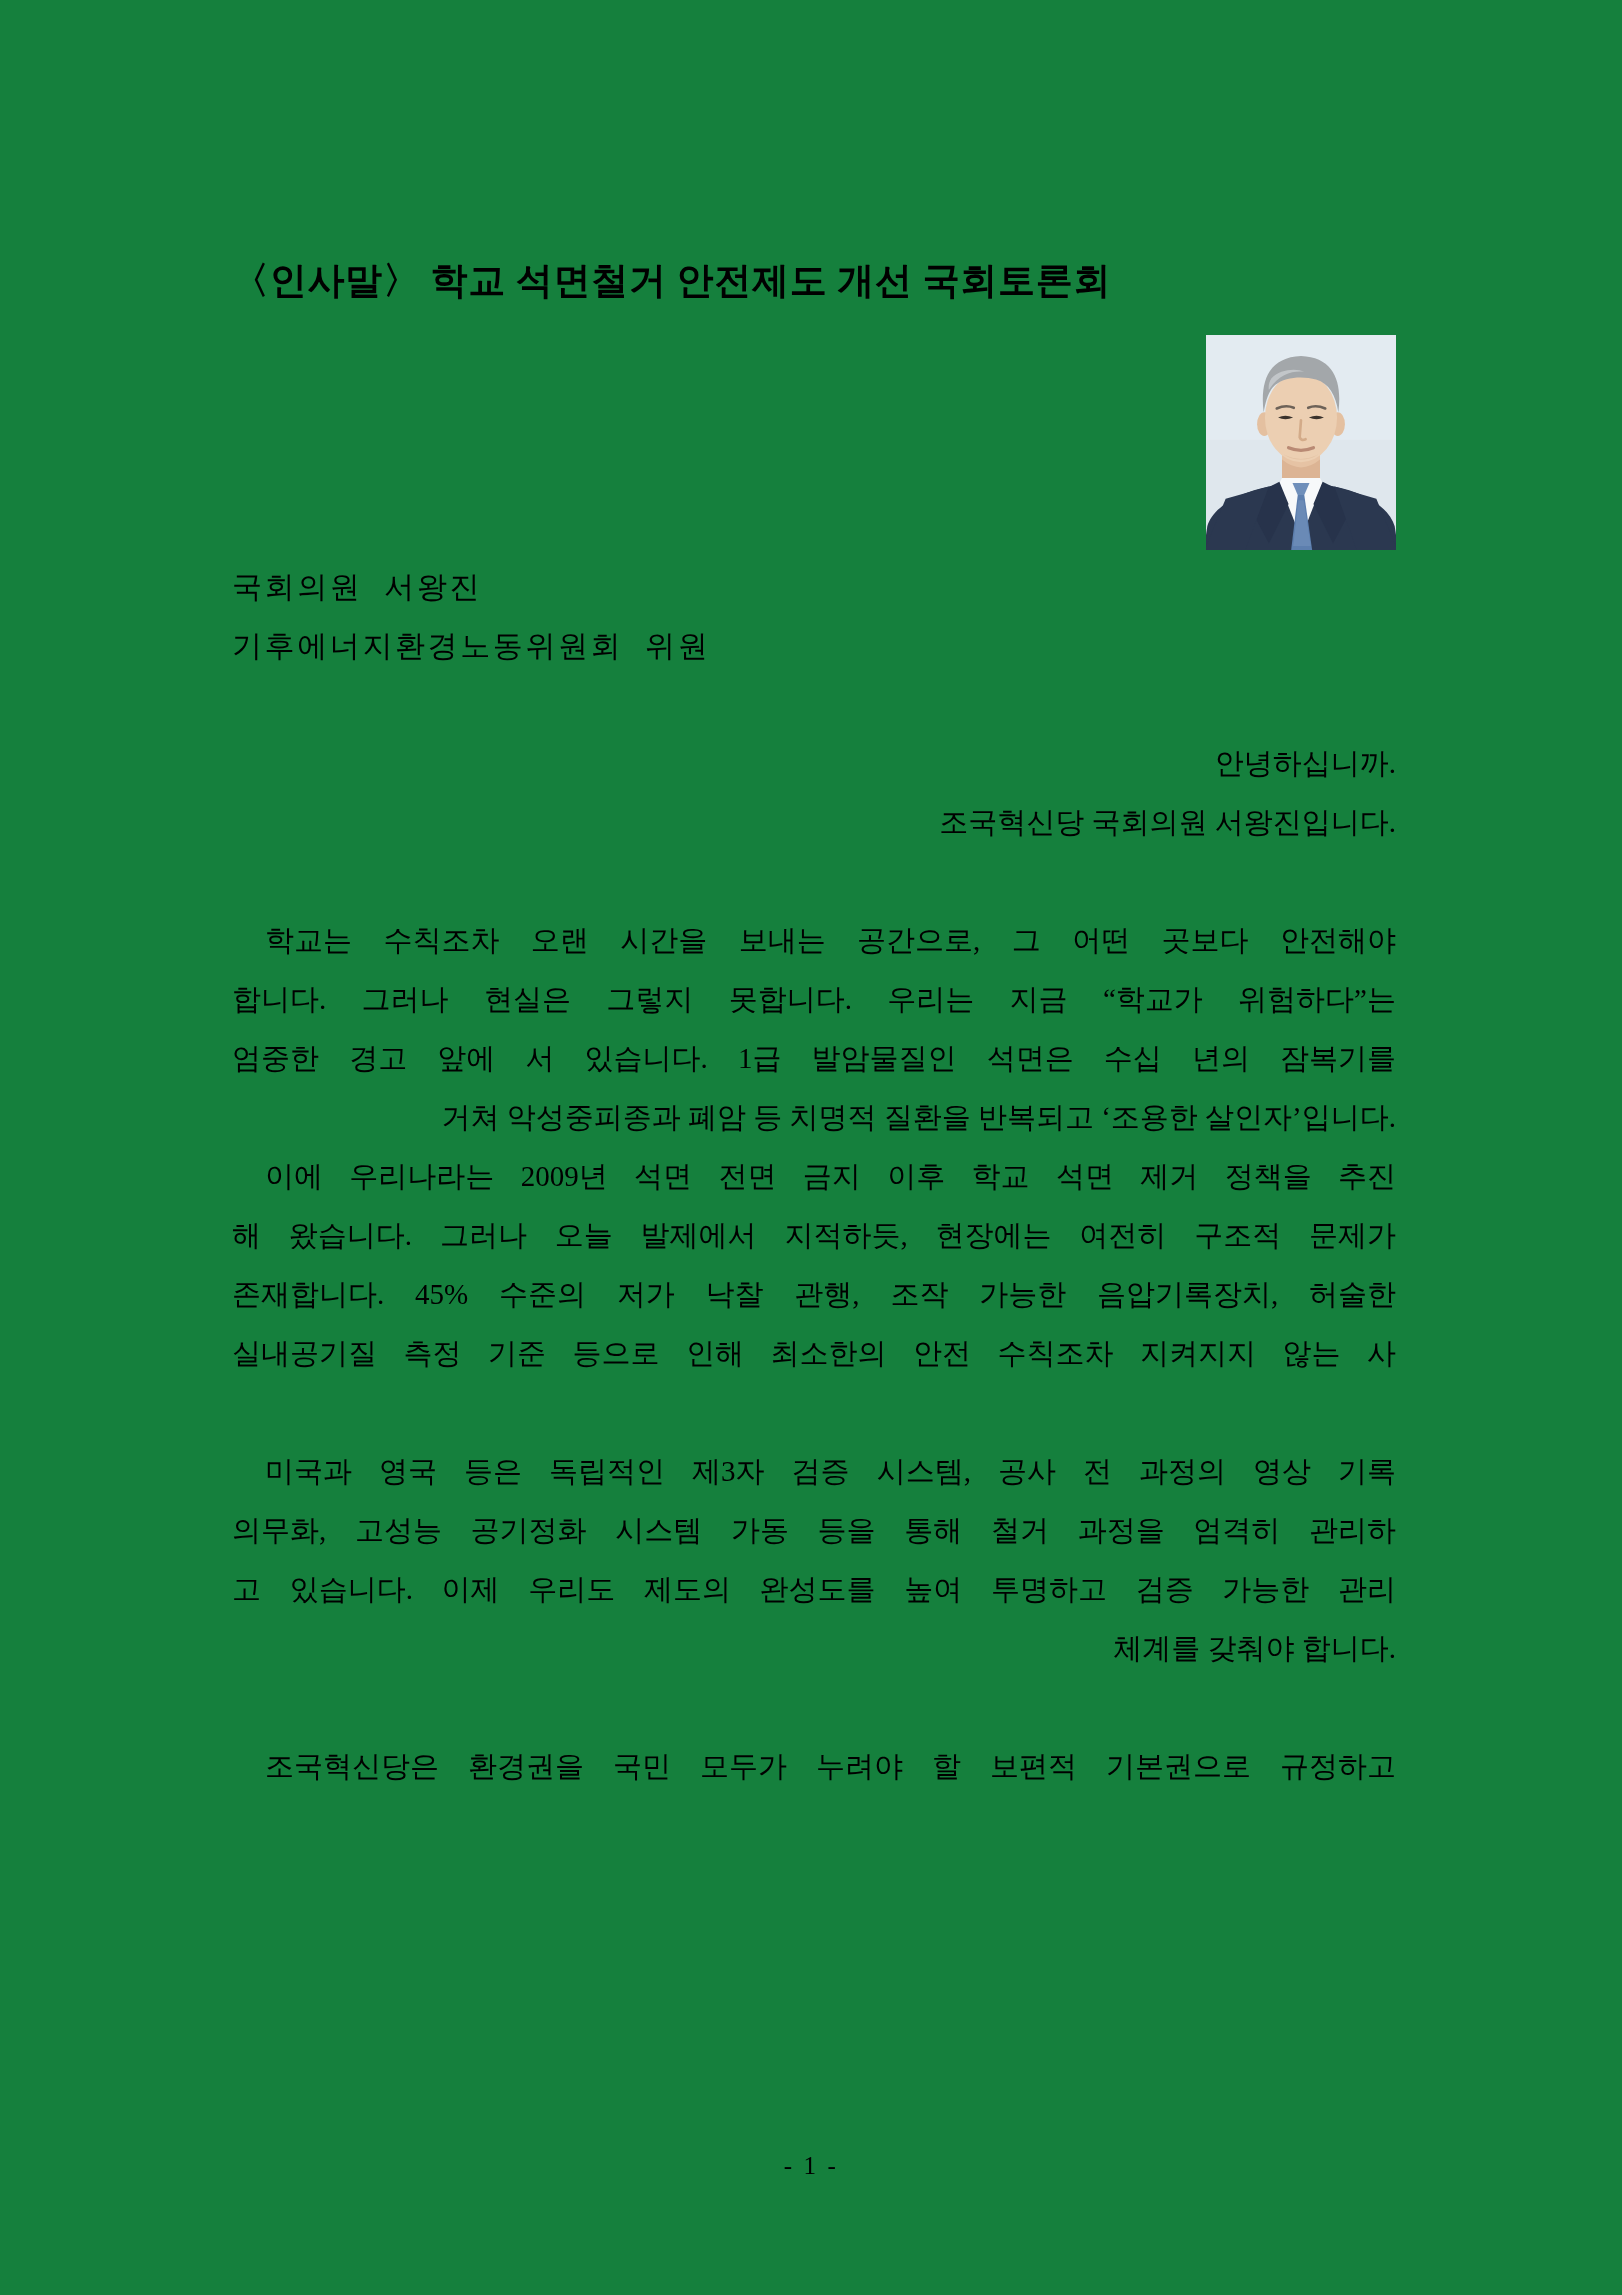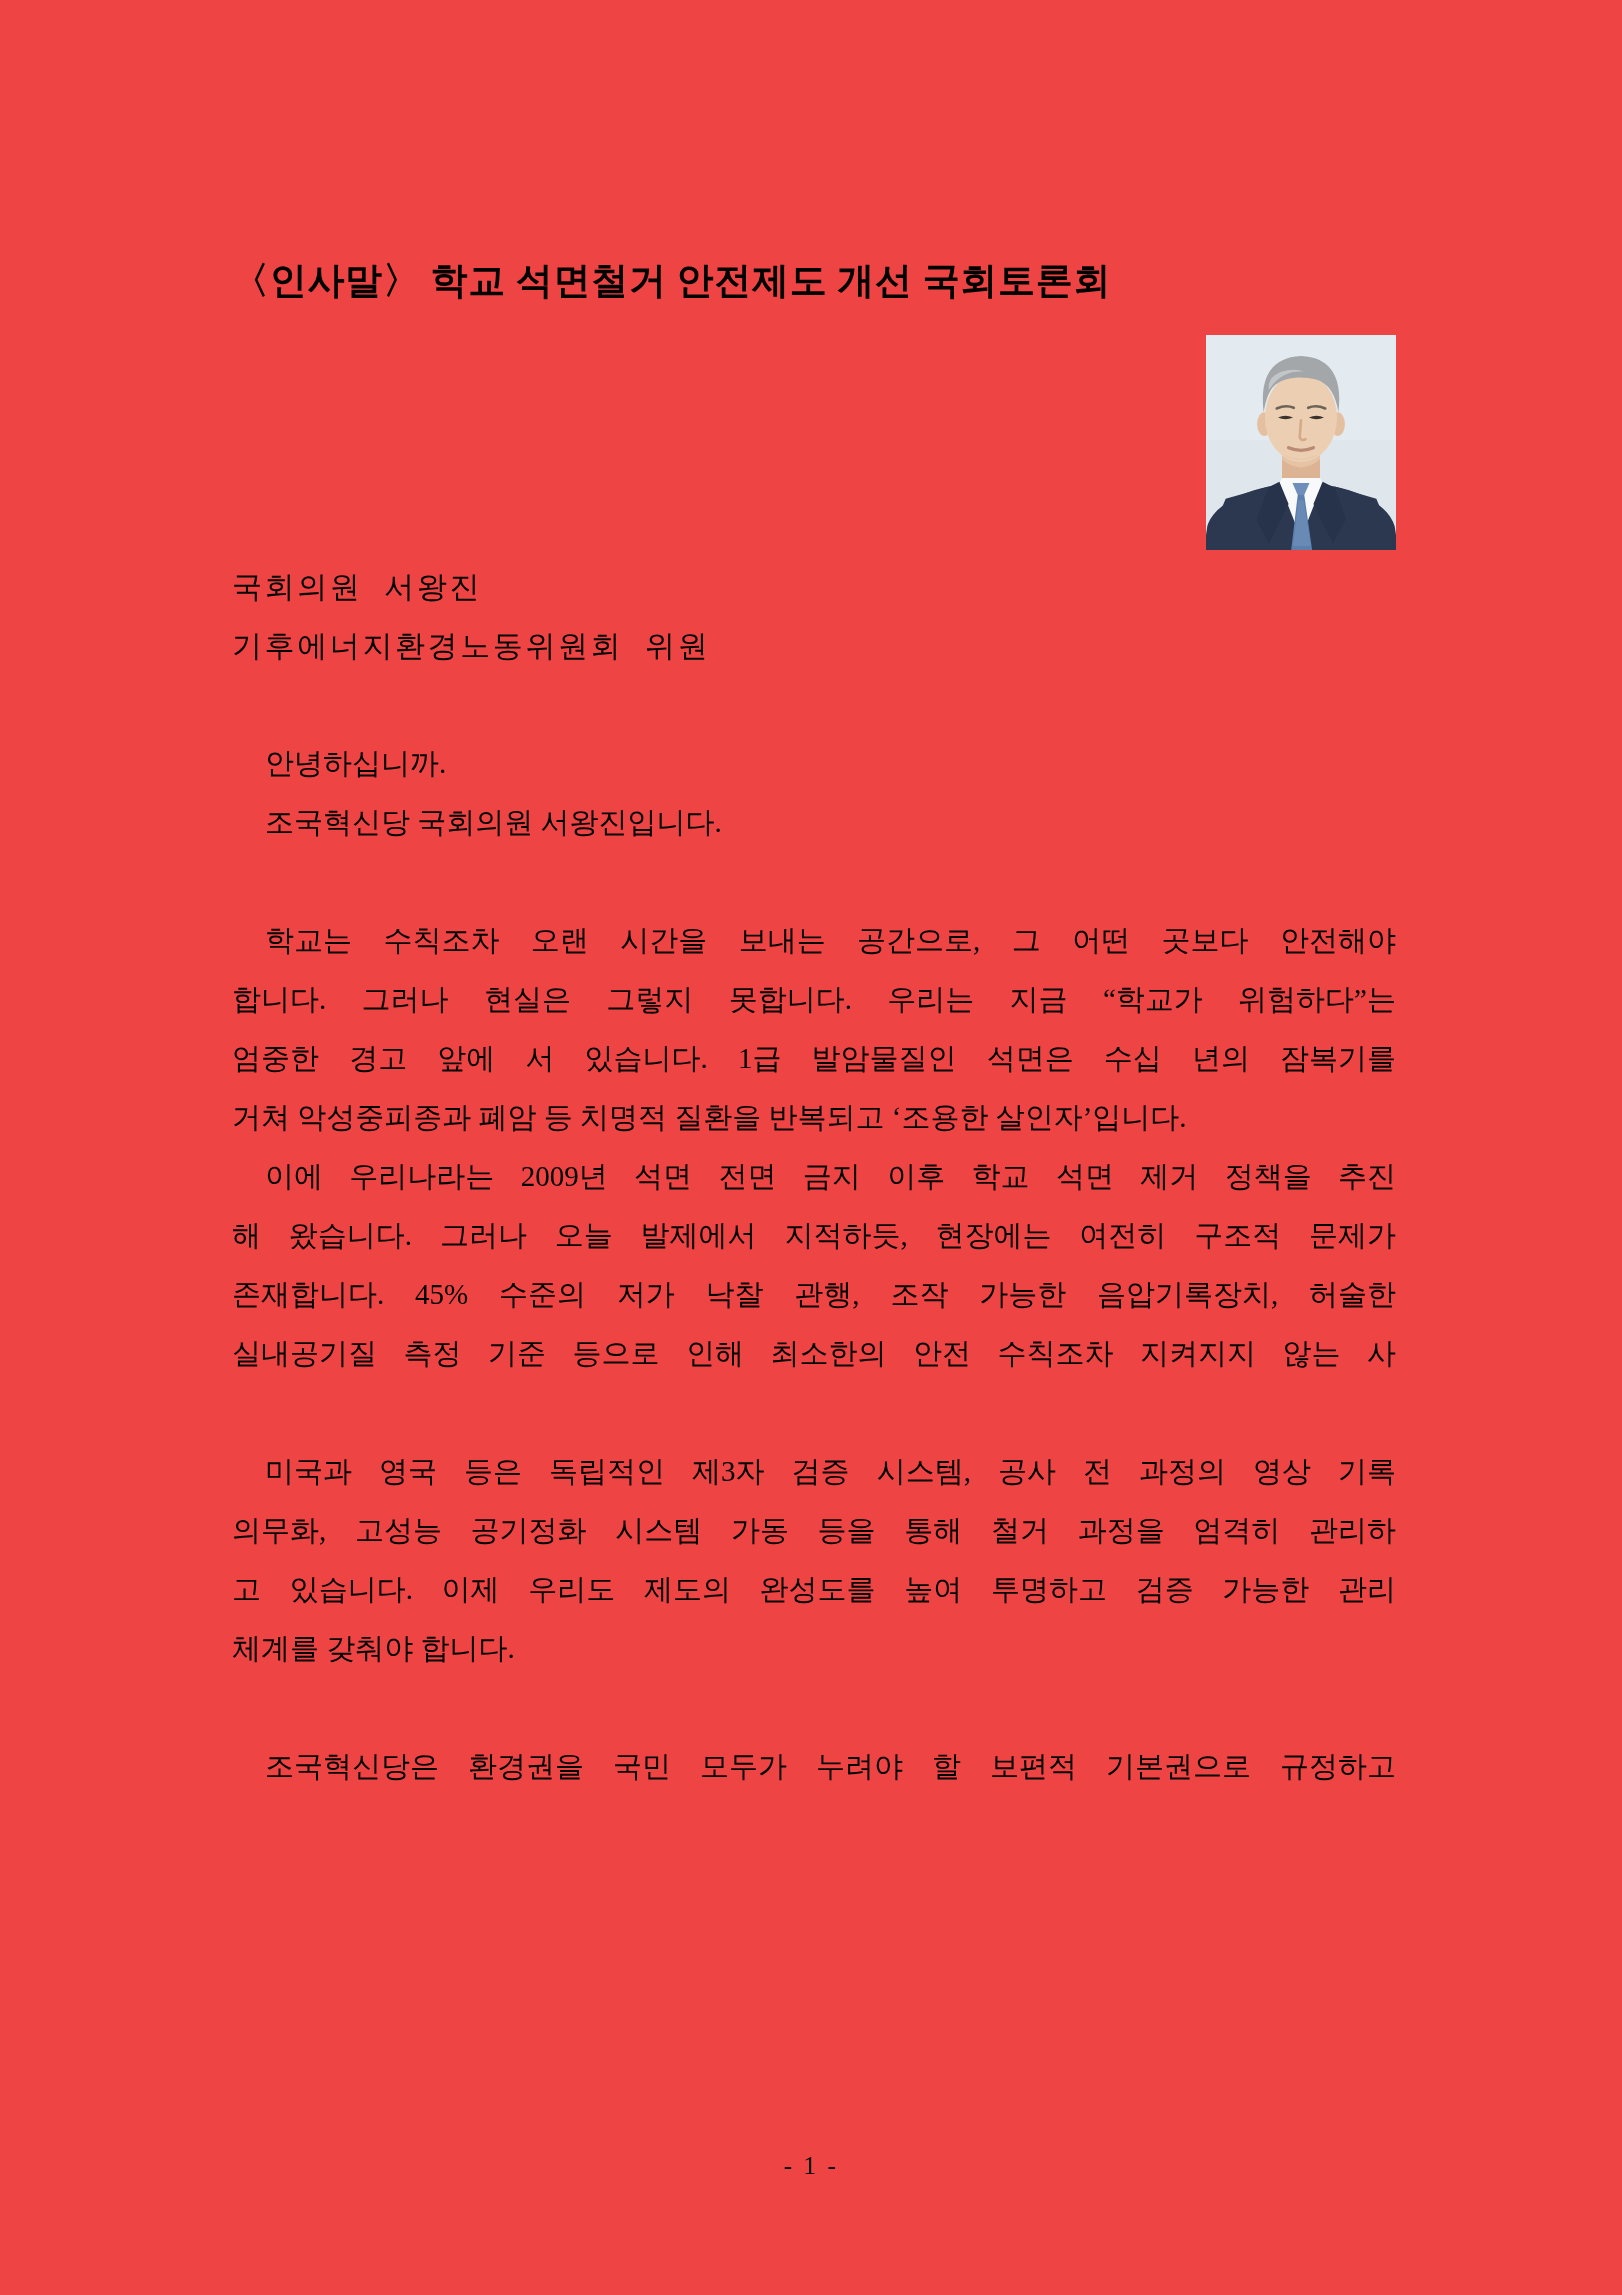--- a/index.html
+++ b/index.html
@@ -1,20 +1,20 @@
 <!DOCTYPE html>
 <html lang="ko" style="font-size:10.5px"><head>
 <meta charset="utf-8">
 <style>
   html, body { margin: 0; padding: 0; background: #ffffff; }
   .page {
     position: relative;
     width: 1622px;
     height: 2295px;
-    background: #ef4444;
+    background: #15803d;
     color: #000000;
     font-family: "Liberation Serif", "DejaVu Serif", serif;
     box-sizing: border-box;
     padding: 258px 226px 0 232px;
     overflow: hidden;
   }
   .doc-title {
     margin: 0;
     font-size: 37px;
     font-weight: bold;
@@ -40,21 +40,21 @@
     line-height: 59px;
     letter-spacing: 2.6px;
     word-spacing: 11.8px;
   }
   .doc-body { margin-top: 59px; }
   .para { margin: 0; }
   .para.gap { margin-top: 59px; }
   .line {
     font-size: 29px;
     line-height: 59px;
-    text-align: left;
+    text-align: right;
   }
   .line.just {
     text-align: justify;
     text-align-last: justify;
   }
   .line.ind { text-indent: 33px; }
   .page-number {
     position: absolute;
     left: 0;
     top: 2149px;

